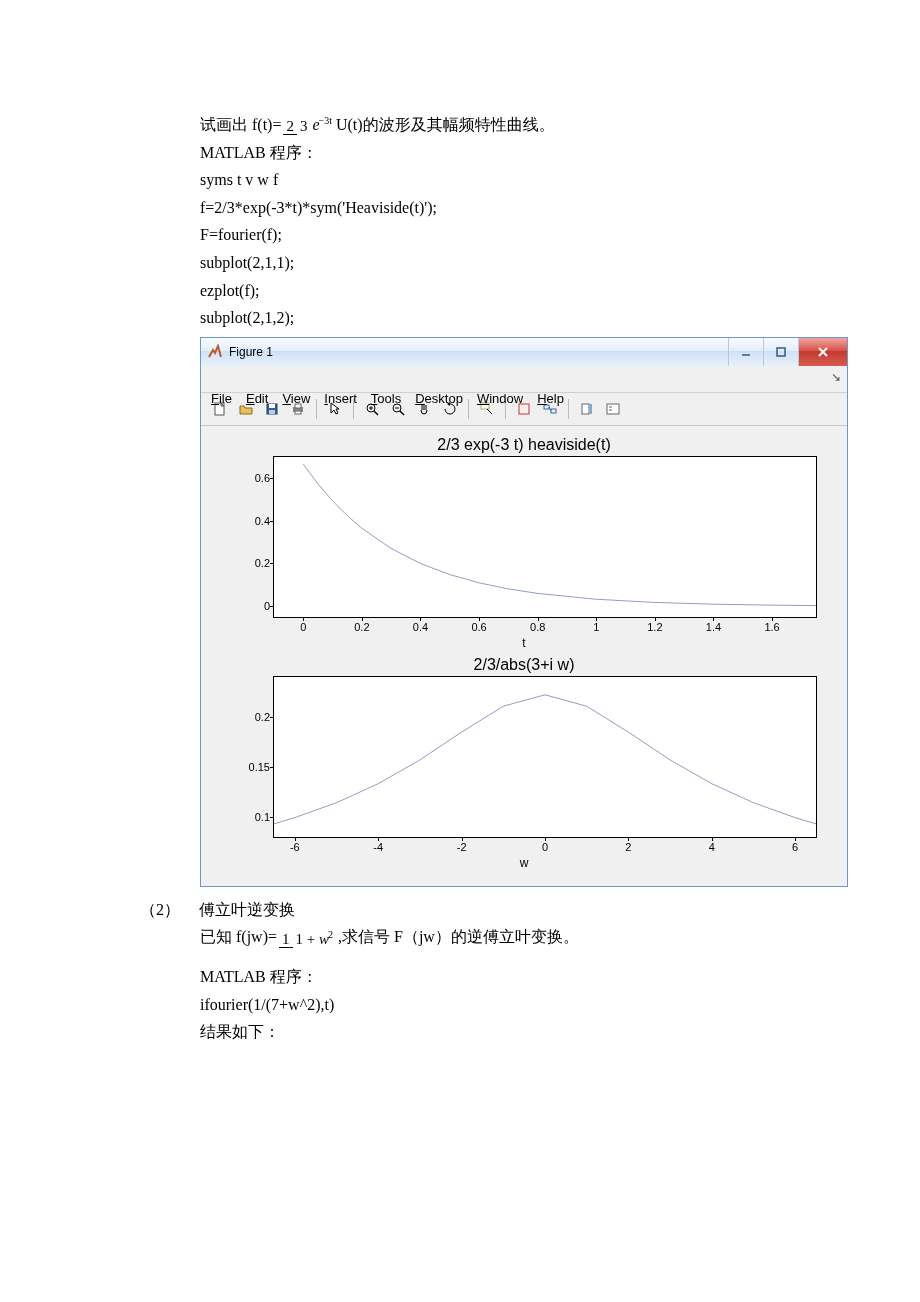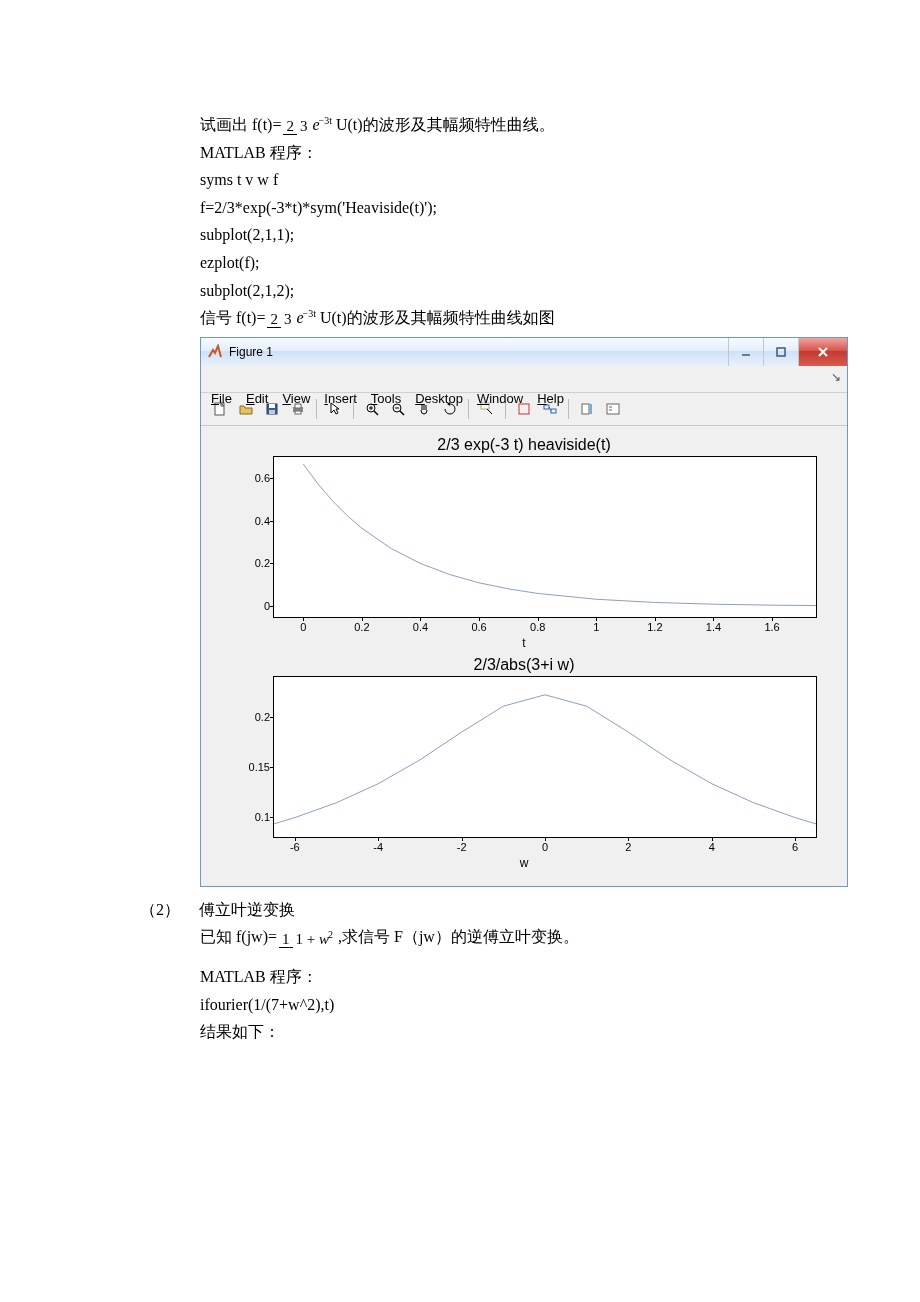--- a/index.html
+++ b/index.html
@@ -200,27 +200,25 @@
 
 <div class="page">
 
   <div class="para indent-main">
     <span>试画出 f(t)=</span><span class="frac"><span class="num">2</span><span class="den">3</span></span><span class="italic-e">e</span><span class="sup">−3t</span><span> U(t)的波形及其幅频特性曲线。</span>
   </div>
 
   <div class="para indent-main">MATLAB 程序：</div>
   <div class="para indent-main">syms t v    w f</div>
   <div class="para indent-main">f=2/3*exp(-3*t)*sym('Heaviside(t)');</div>
+  <div class="para indent-main">F=fourier(f);</div>
   <div class="para indent-main">subplot(2,1,1);</div>
   <div class="para indent-main">ezplot(f);</div>
   <div class="para indent-main">subplot(2,1,2);</div>
 
-  <div class="para indent-main">
-    <span>信号 f(t)=</span><span class="frac"><span class="num">2</span><span class="den">3</span></span><span class="italic-e">e</span><span class="sup">−3t</span><span> U(t)的波形及其幅频特性曲线如图</span>
-  </div>
 
   <div class="figwin">
     <div class="titlebar">
       <div class="titlebar-left">
         <span class="mlicon">
           <svg viewBox="0 0 16 16">
               <path d="M2 13 L6 6 L8 9 L11 2 L14 13" fill="none" stroke="#c05a2a" stroke-width="2"></path>
             </svg>
         </span>
         <span class="win-title">Figure 1</span>

